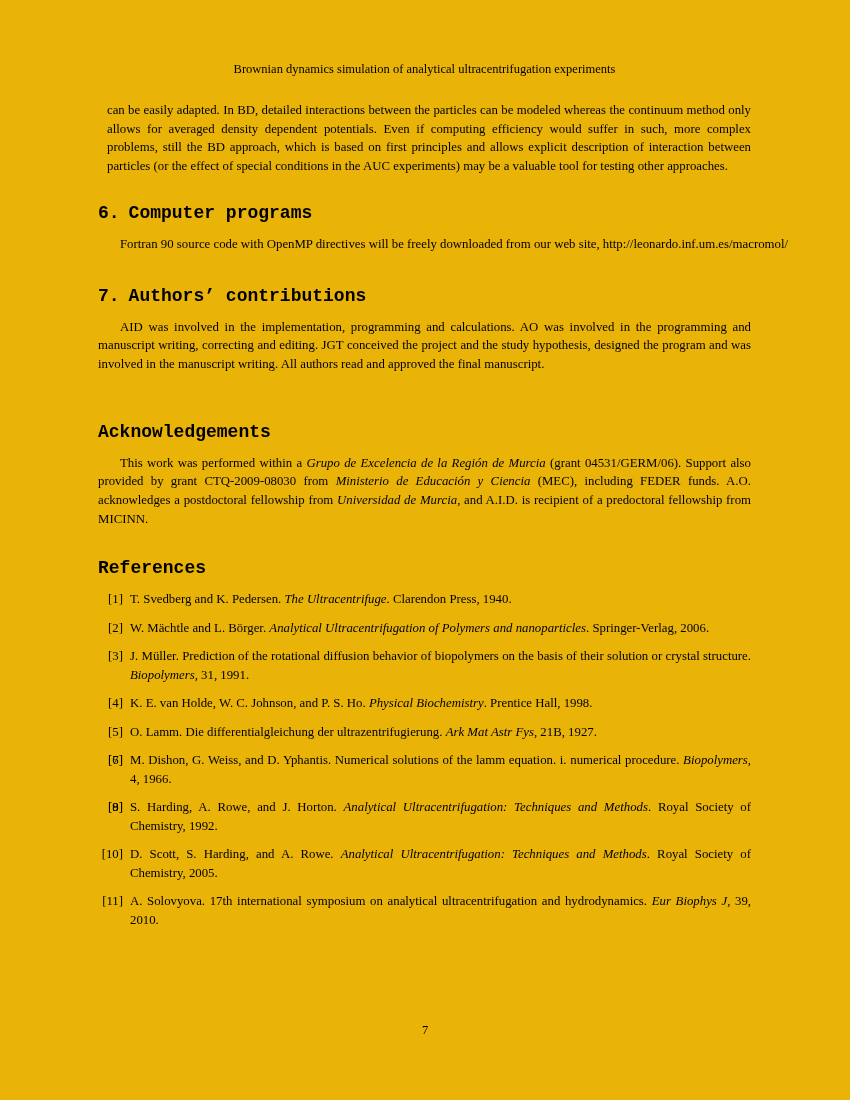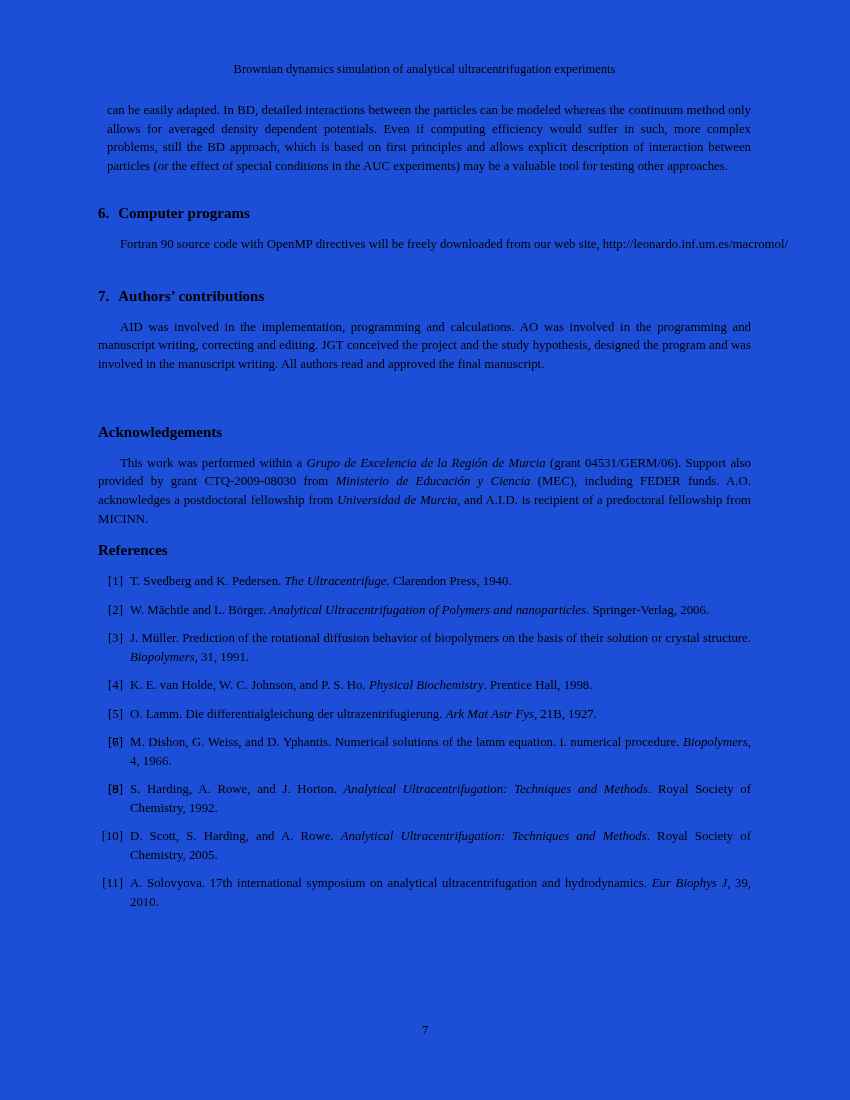--- a/index.html
+++ b/index.html
@@ -4,21 +4,21 @@
 <style>
   html, body {
     margin: 0;
     padding: 0;
     background: #ffffff;
   }
   .page {
     position: relative;
     width: 850px;
     height: 1100px;
-    background: #1d4ed8;
+    background: #eab308;
     color: #000000;
     font-family: "Liberation Serif", serif;
     overflow: hidden;
   }
   .content {
     position: absolute;
     left: 98px;
     top: 0;
     width: 653px;
   }
@@ -32,24 +32,25 @@
     font-size: 12.8px;
     line-height: 18.7px;
     text-align: justify;
     margin: 0;
   }
   .intro {
     margin-top: 24px;
     margin-left: 9px;
   }
   .section-heading {
-    font-size: 15px;
+    font-size: 18px;
     font-weight: bold;
     margin: 28px 0 12px 0;
     line-height: 19px;
+    font-family: Liberation Mono, monospace;
   }
   .section-title-gap {
     margin-left: 9px;
   }
   .first-indent {
     text-indent: 22px;
   }
   .overfull-line {
     white-space: nowrap;
     overflow: visible;
@@ -98,21 +99,21 @@
     <p class="body-text overfull-line">Fortran 90 source code with OpenMP directives will be freely downloaded from our web site, http://leonardo.inf.um.es/macromol/</p>
 
     <h2 class="section-heading" style="margin-top:33px;"><span>7.</span><span class="section-title-gap">Authors’ contributions</span></h2>
 
     <p class="body-text first-indent">AID was involved in the implementation, programming and calculations. AO was involved in the programming and manuscript writing, correcting and editing. JGT conceived the project and the study hypothesis, designed the program and was involved in the manuscript writing. All authors read and approved the final manuscript.</p>
 
     <h2 class="section-heading" style="margin-top:49px;">Acknowledgements</h2>
 
     <p class="body-text first-indent"><span>This work was performed within a </span><em>Grupo de Excelencia de la Región de Murcia</em><span> (grant 04531/GERM/06). Support also provided by grant CTQ-2009-08030 from </span><em>Ministerio de Educación y Ciencia</em><span> (MEC), including FEDER funds. A.O. acknowledges a postdoctoral fellowship from </span><em>Universidad de Murcia</em><span>, and A.I.D. is recipient of a predoctoral fellowship from MICINN.</span></p>
 
-    <h2 class="section-heading" style="margin-top:13px;">References</h2>
+    <h2 class="section-heading" style="margin-top:31px;">References</h2>
 
     <div class="ref-list">
       <div class="ref-item">
         <span class="ref-label">[1]</span>
         <span><span>T. Svedberg and K. Pedersen. </span><em>The Ultracentrifuge</em><span>. Clarendon Press, 1940.</span></span>
       </div>
       <div class="ref-item">
         <span class="ref-label">[2]</span>
         <span><span>W. Mächtle and L. Börger. </span><em>Analytical Ultracentrifugation of Polymers and nanoparticles</em><span>. Springer-Verlag, 2006.</span></span>
       </div>

